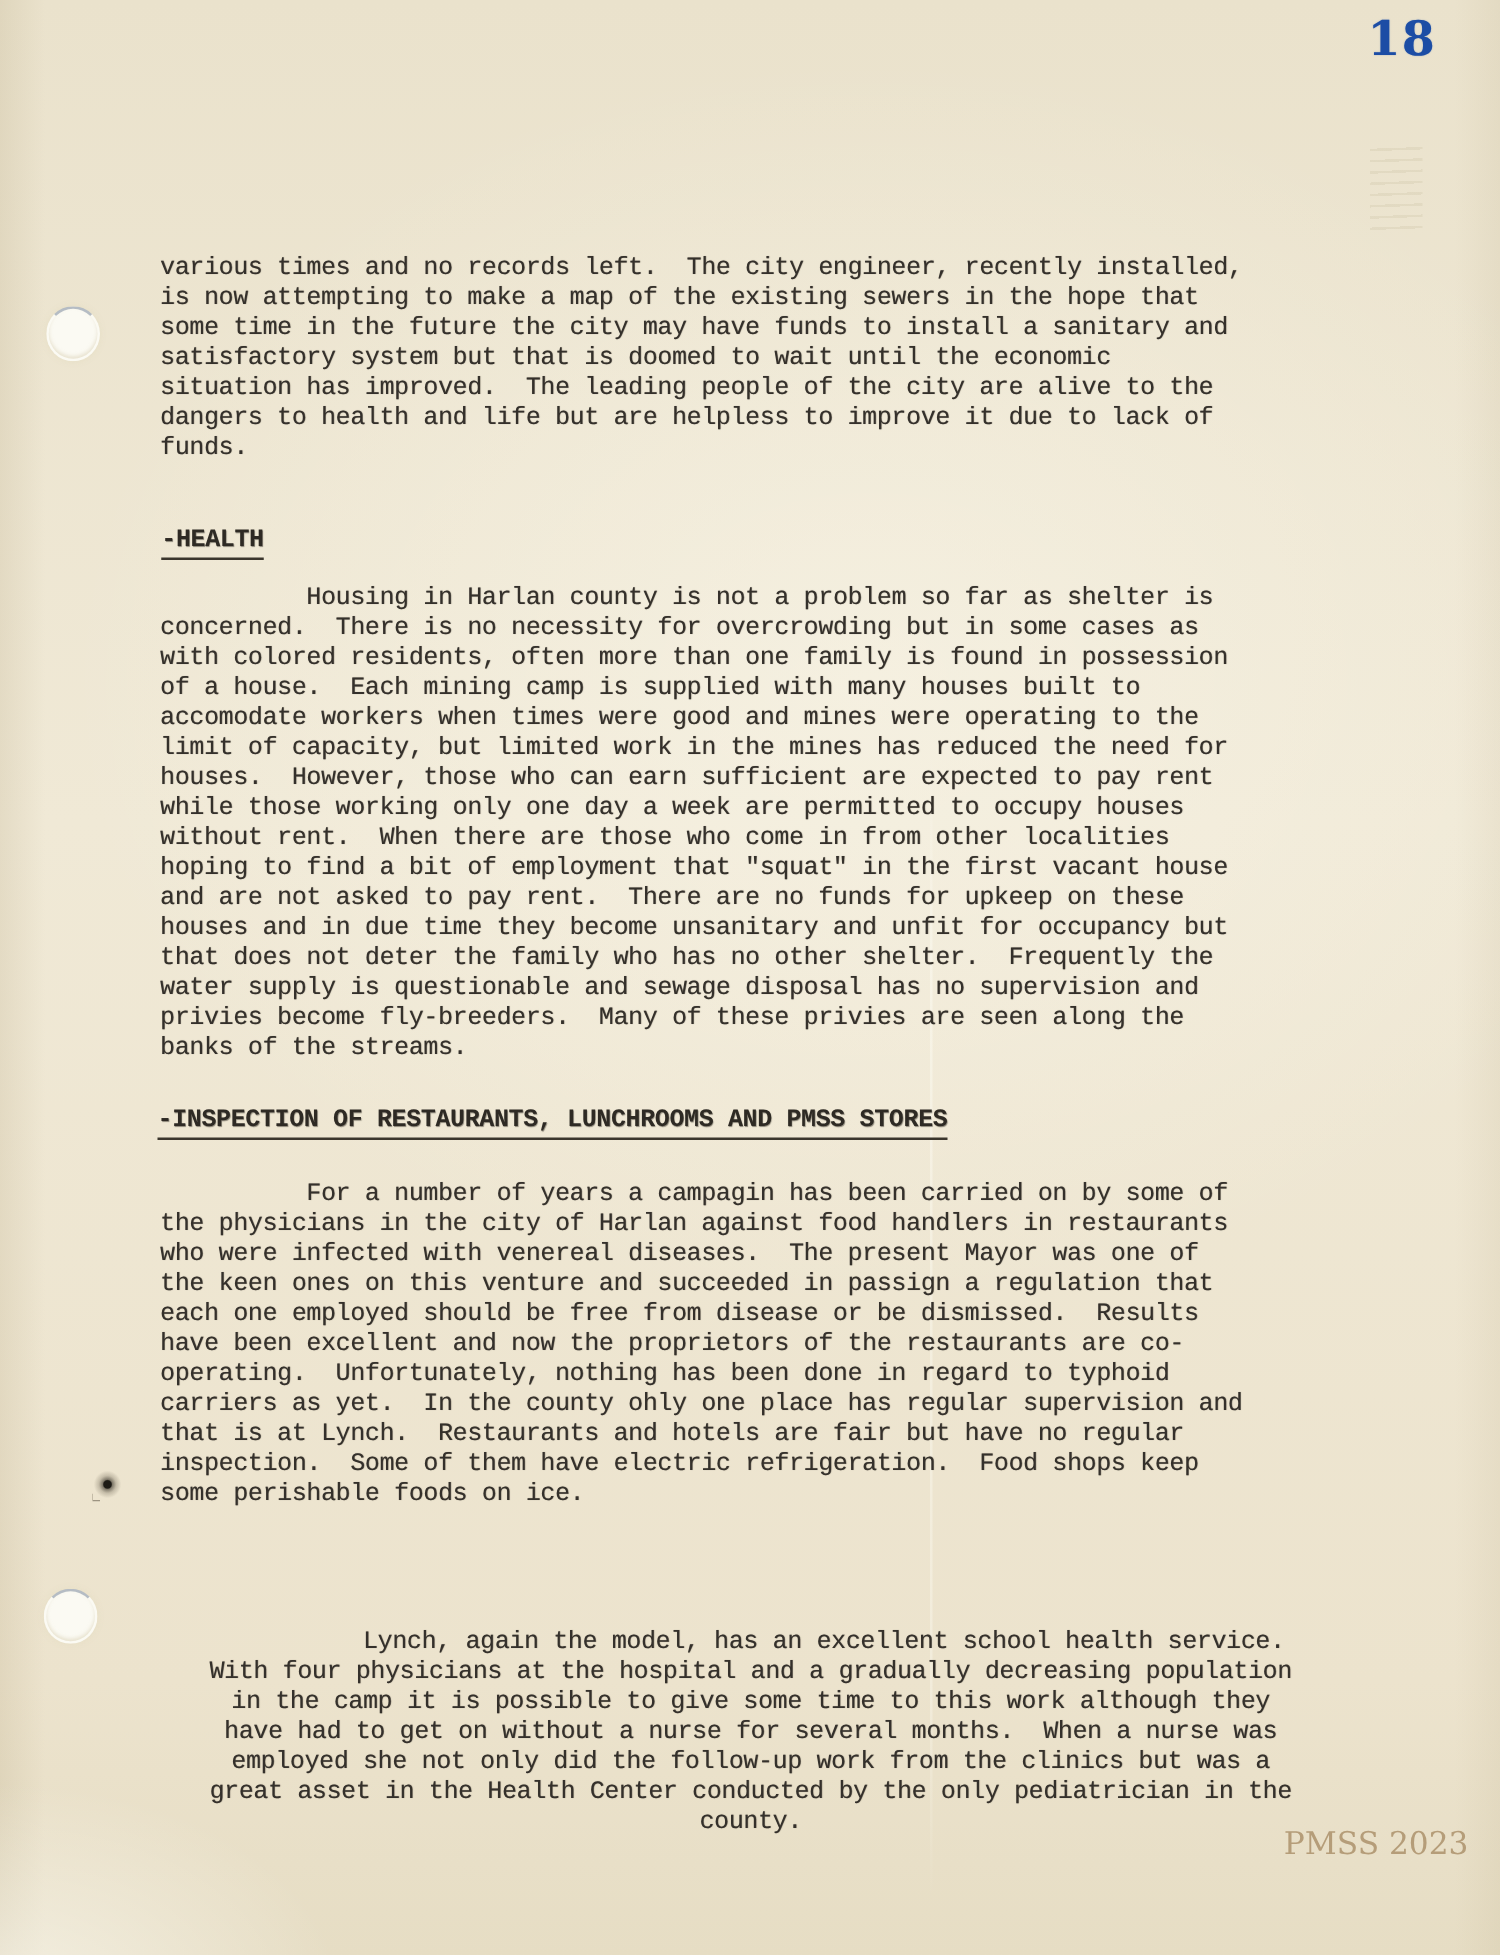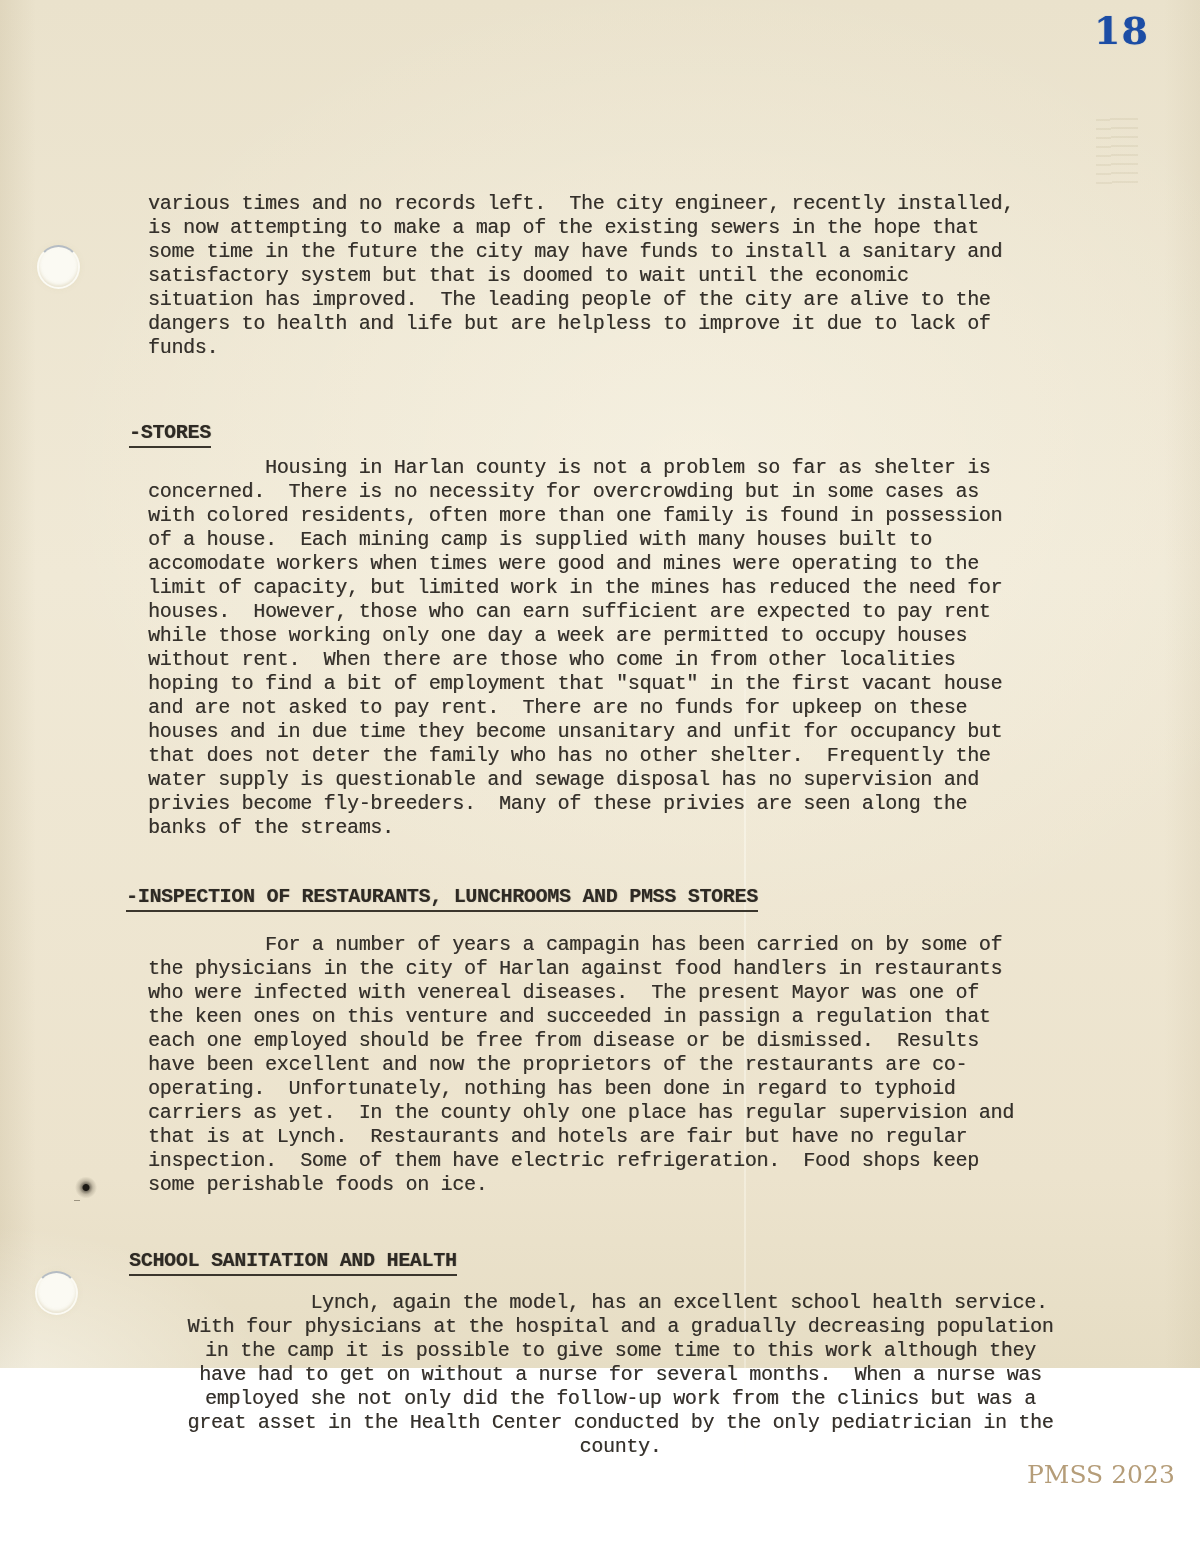--- a/index.html
+++ b/index.html
@@ -2,37 +2,37 @@
 <html><head>
 <meta charset="utf-8">
 <style>
   html, body { margin:0; padding:0; }
   body {
     width:1200px; height:1564px;
     font-family:"Liberation Mono", monospace;
     overflow:hidden;
   }
   .page {
-    position:absolute; left:0; top:0; width:1200px; height:1368px;
+    position:absolute; left:0; top:0; width:1200px; height:1564px;
     background:
       radial-gradient(ellipse 900px 700px at 58% 35%, rgba(255,253,244,0.38), rgba(255,253,244,0) 72%),
       radial-gradient(ellipse 420px 260px at 0% 102%, rgba(255,255,250,0.55), rgba(255,255,250,0) 65%),
       linear-gradient(90deg, rgba(185,170,135,0.22) 0%, rgba(185,170,135,0) 3%, rgba(185,170,135,0) 97%, rgba(185,170,135,0.14) 100%),
       linear-gradient(180deg, #eae2cc 0%, #f0e9d6 42%, #ece3cd 86%, #e6ddc4 100%);
   }
   .typewritten {
     position:absolute;
     white-space:pre-wrap;
     font-size:20px; line-height:24px;
     letter-spacing:-0.3px;
     color:#34302b;
     text-shadow:0.4px 0.3px 0.6px rgba(52,46,36,0.55);
     width:945px;
   }
-  .para { left:148px; }
+  .para { left:128px;margin-top:11px; }
   .heading {
     position:absolute; margin:0;
     font-size:20px; line-height:24px; font-weight:bold;
     letter-spacing:-0.3px;
     color:#2e2a24;
     text-shadow:0.5px 0.4px 0.7px rgba(46,41,33,0.5);
   }
   .heading .underlined {
     border-bottom:2px solid #3b362d;
     padding-bottom:1px;
@@ -94,21 +94,21 @@
   <div class="typewritten para" style="top:192px;">various times and no records left.  The city engineer, recently installed,
 is now attempting to make a map of the existing sewers in the hope that
 some time in the future the city may have funds to install a sanitary and
 satisfactory system but that is doomed to wait until the economic
 situation has improved.  The leading people of the city are alive to the
 dangers to health and life but are helpless to improve it due to lack of
 funds.</div>
 
   <h2 class="heading" style="left:129px; top:421px;">
     <span class="underlined">
-      <span>-</span><span>STORES</span>
+      <span>-</span><span>HEALTH</span>
     </span>
   </h2>
 
   <div class="typewritten para" style="top:456px;">          Housing in Harlan county is not a problem so far as shelter is
 concerned.  There is no necessity for overcrowding but in some cases as
 with colored residents, often more than one family is found in possession
 of a house.  Each mining camp is supplied with many houses built to
 accomodate workers when times were good and mines were operating to the
 limit of capacity, but limited work in the mines has reduced the need for
 houses.  However, those who can earn sufficient are expected to pay rent
@@ -133,25 +133,20 @@
 who were infected with venereal diseases.  The present Mayor was one of
 the keen ones on this venture and succeeded in passign a regulation that
 each one employed should be free from disease or be dismissed.  Results
 have been excellent and now the proprietors of the restaurants are co-
 operating.  Unfortunately, nothing has been done in regard to typhoid
 carriers as yet.  In the county ohly one place has regular supervision and
 that is at Lynch.  Restaurants and hotels are fair but have no regular
 inspection.  Some of them have electric refrigeration.  Food shops keep
 some perishable foods on ice.</div>
 
-  <h2 class="heading" style="left:129px; top:1249px;">
-    <span class="underlined">
-      <span></span><span>SCHOOL SANITATION AND HEALTH</span>
-    </span>
-  </h2>
 
   <div class="typewritten para" style="top:1291px;text-align:center;">          Lynch, again the model, has an excellent school health service.
 With four physicians at the hospital and a gradually decreasing population
 in the camp it is possible to give some time to this work although they
 have had to get on without a nurse for several months.  When a nurse was
 employed she not only did the follow-up work from the clinics but was a
 great asset in the Health Center conducted by the only pediatrician in the
 county.</div>
 
   <div class="watermark">PMSS 2023</div>

